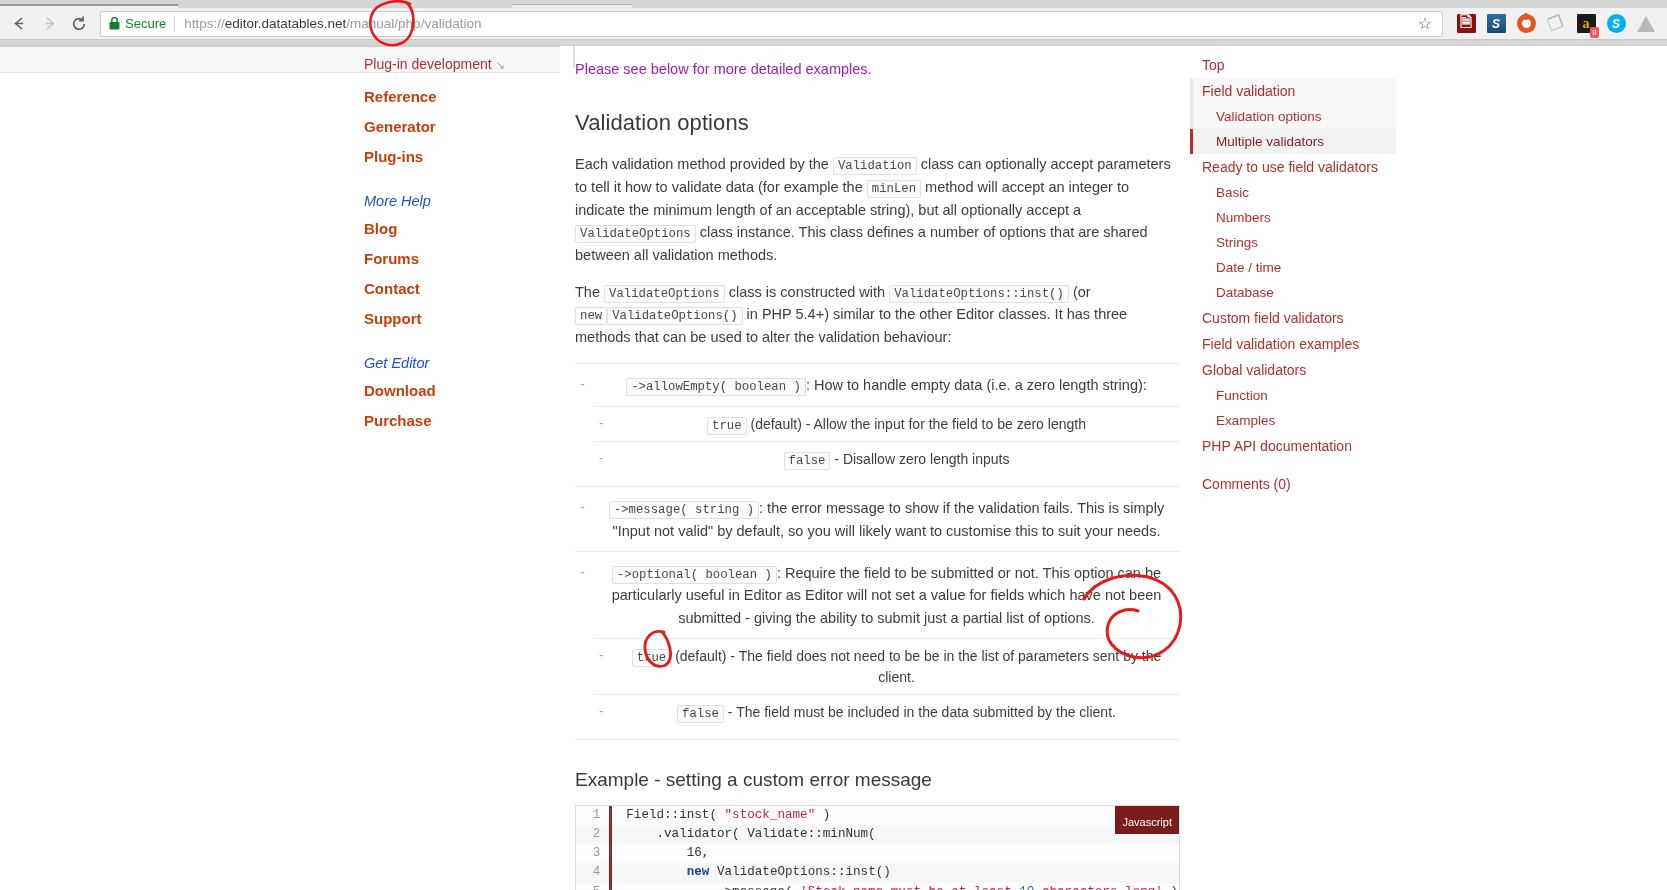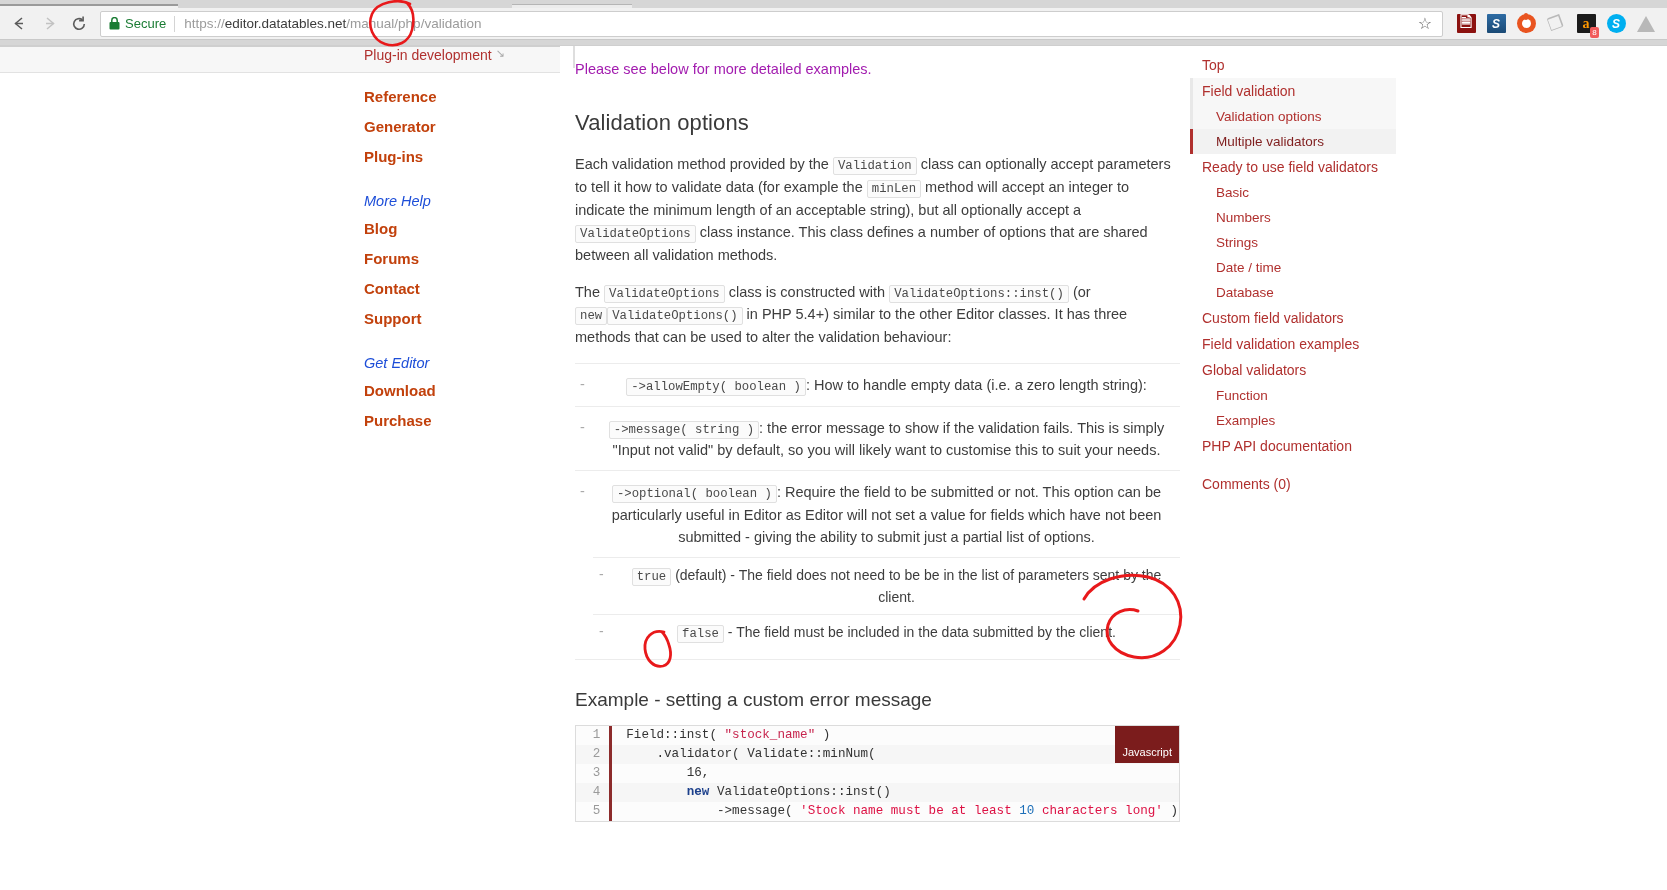--- a/index.html
+++ b/index.html
@@ -233,21 +233,21 @@
     position: relative;
     border: 1px solid #dcdcdc;
     background: #fcfcfc;
     margin-top: 10px;
   }
   .lang-badge {
     position: absolute; top: 0; right: 0;
     background: #7b1c1c;
     color: #ffffff;
     font-size: 11px;
-    padding: 18px 7px 3px 7px;
+    padding: 8px 7px 3px 7px;
     font-family: "Liberation Sans", sans-serif;
   }
   table.code {
     border-collapse: collapse;
     width: 100%;
     font-family: "Liberation Mono", monospace;
     font-size: 12.6px;
     line-height: 1.36;
   }
   table.code td.ln {
@@ -381,21 +381,21 @@
         <span class="ico-drive"></span>
       </div>
     </div>
   </div>
 </div>
 
 <div id="page">
 
   <div id="left-nav">
     <div class="nav-top-line"></div>
-    <div class="nav-highlight" style="display:flex;align-items:flex-start;justify-content:flex-start;padding-left:364px;">
+    <div class="nav-highlight" style="display:flex;align-items:flex-end;justify-content:flex-start;padding-left:364px;">
       <span style="color:#b0302e;font-size:14px;">Plug-in development</span>
       <span class="nav-arrow">↘</span>
     </div>
 
     <div class="nav-list" style="top:42px;">
       <a class="nav-link">Reference</a>
       <a class="nav-link">Generator</a>
       <a class="nav-link">Plug-ins</a>
 
       <div class="nav-heading">More Help</div>
@@ -418,20 +418,30 @@
 
       <h2 class="section">Validation options</h2>
 
       <p class="body"><span>Each validation method provided by the </span><code class="tok">Validation</code><span> class can optionally accept parameters to tell it how to validate data (for example the </span><code class="tok">minLen</code><span> method will accept an integer to indicate the minimum length of an acceptable string), but all optionally accept a </span><code class="tok">ValidateOptions</code><span> class instance. This class defines a number of options that are shared between all validation methods.</span></p>
 
       <p class="body"><span>The </span><code class="tok">ValidateOptions</code><span> class is constructed with </span><code class="tok">ValidateOptions::inst()</code><span> (or </span><code class="tok">new</code><code class="tok">ValidateOptions()</code><span> in PHP 5.4+) similar to the other Editor classes. It has three methods that can be used to alter the validation behaviour:</span></p>
 
       <ul class="opts">
         <li>
           <code class="tok">-&gt;allowEmpty( boolean )</code><span>: How to handle empty data (i.e. a zero length string):</span>
+          <ul class="sub">
+            <li>
+              <code class="tok">true</code>
+              <span>(default) - Allow the input for the field to be zero length</span>
+            </li>
+            <li>
+              <code class="tok">false</code>
+              <span>- Disallow zero length inputs</span>
+            </li>
+          </ul>
         </li>
         <li>
           <code class="tok">-&gt;message( string )</code><span>: the error message to show if the validation fails. This is simply "Input not valid" by default, so you will likely want to customise this to suit your needs.</span>
         </li>
         <li>
           <code class="tok">-&gt;optional( boolean )</code><span>: Require the field to be submitted or not. This option can be particularly useful in Editor as Editor will not set a value for fields which have not been submitted - giving the ability to submit just a partial list of options.</span>
           <ul class="sub">
             <li>
               <code class="tok">true</code>
               <span>(default) - The field does not need to be be in the list of parameters sent by the client.</span>

